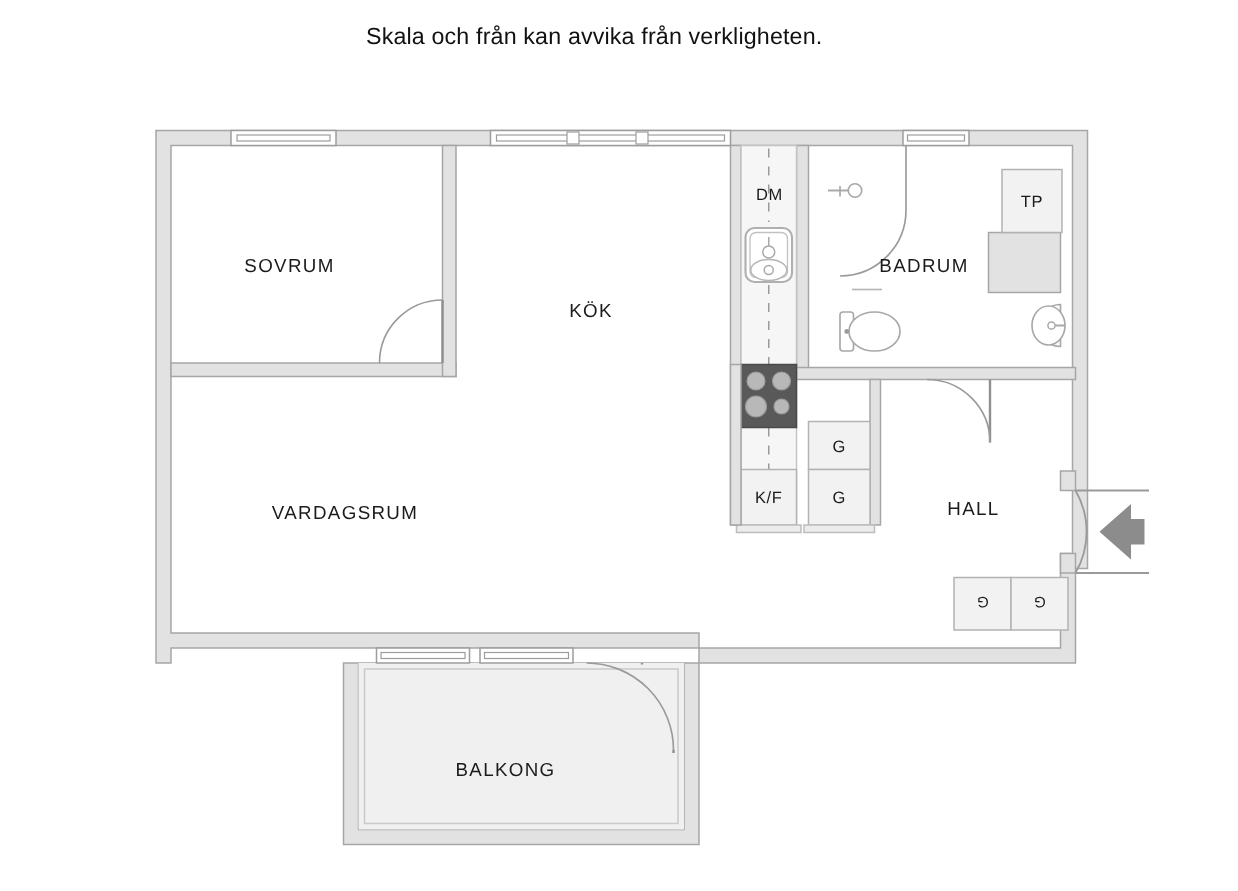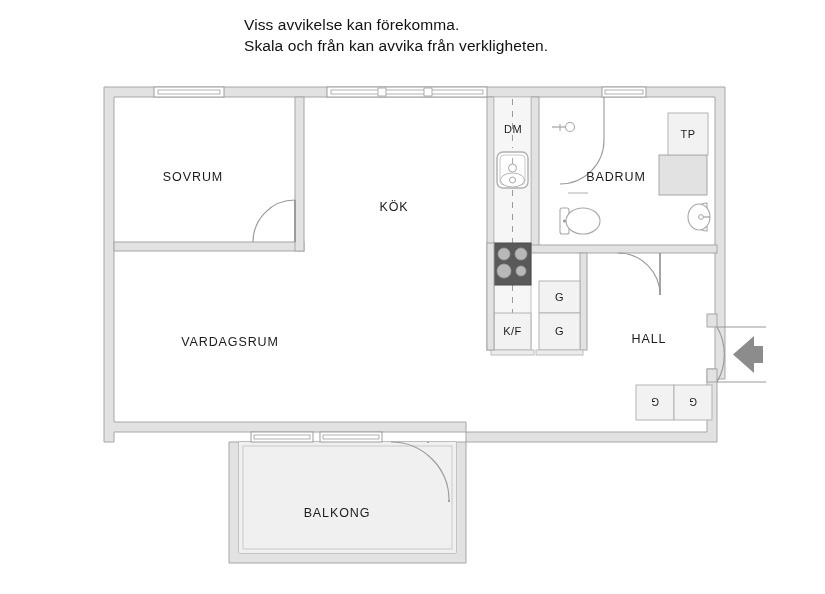--- a/index.html
+++ b/index.html
@@ -54,21 +54,20 @@
   .unit-label.tiny {
     font-size: 10px;
   }
 </style>
 </head>
 <body>
 
 <div id="plan-root">
 
   <div class="disclaimer">
-    <div>Viss avvikelse kan förekomma.</div>
     <div>Skala och från kan avvika från verkligheten.</div>
   </div>
 
   <svg class="floorplan" width="825" height="594" viewBox="0 0 825 594">
 
     <path d="M104,87 L725,87 L725,379 L717,379 L717,442 L466,442 L466,432 L114,432 L114,442 L104,442 Z
              M114,97 L715,97 L715,369 L707,369 L707,432 L466,432 L466,422 L114,422 Z" fill="#e2e2e2" stroke="#a6a6a6" stroke-width="1" fill-rule="evenodd"></path>
 
     <path d="M229,442 L466,442 L466,563 L229,563 Z
              M239,442 L456,442 L456,553 L239,553 Z" fill="#e2e2e2" stroke="#a6a6a6" stroke-width="1" fill-rule="evenodd"></path>

